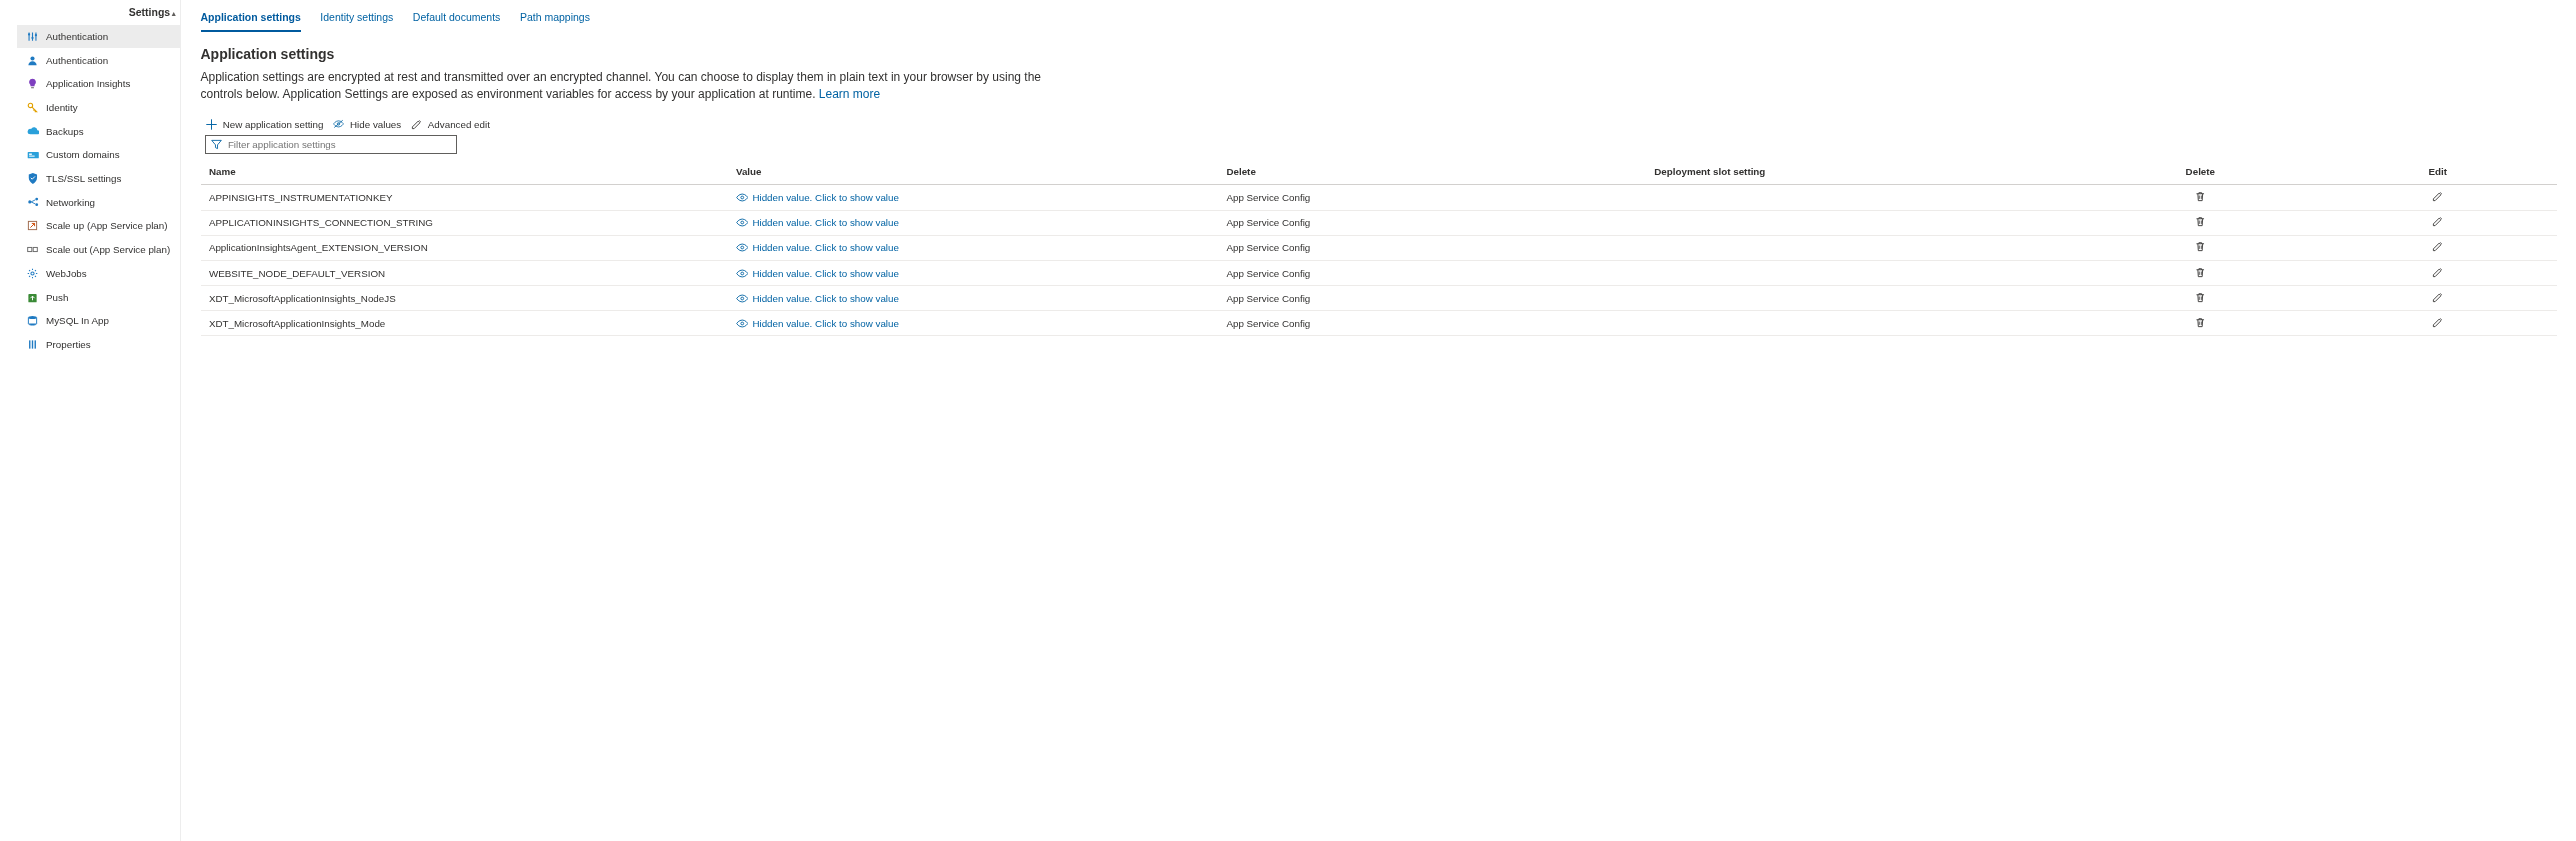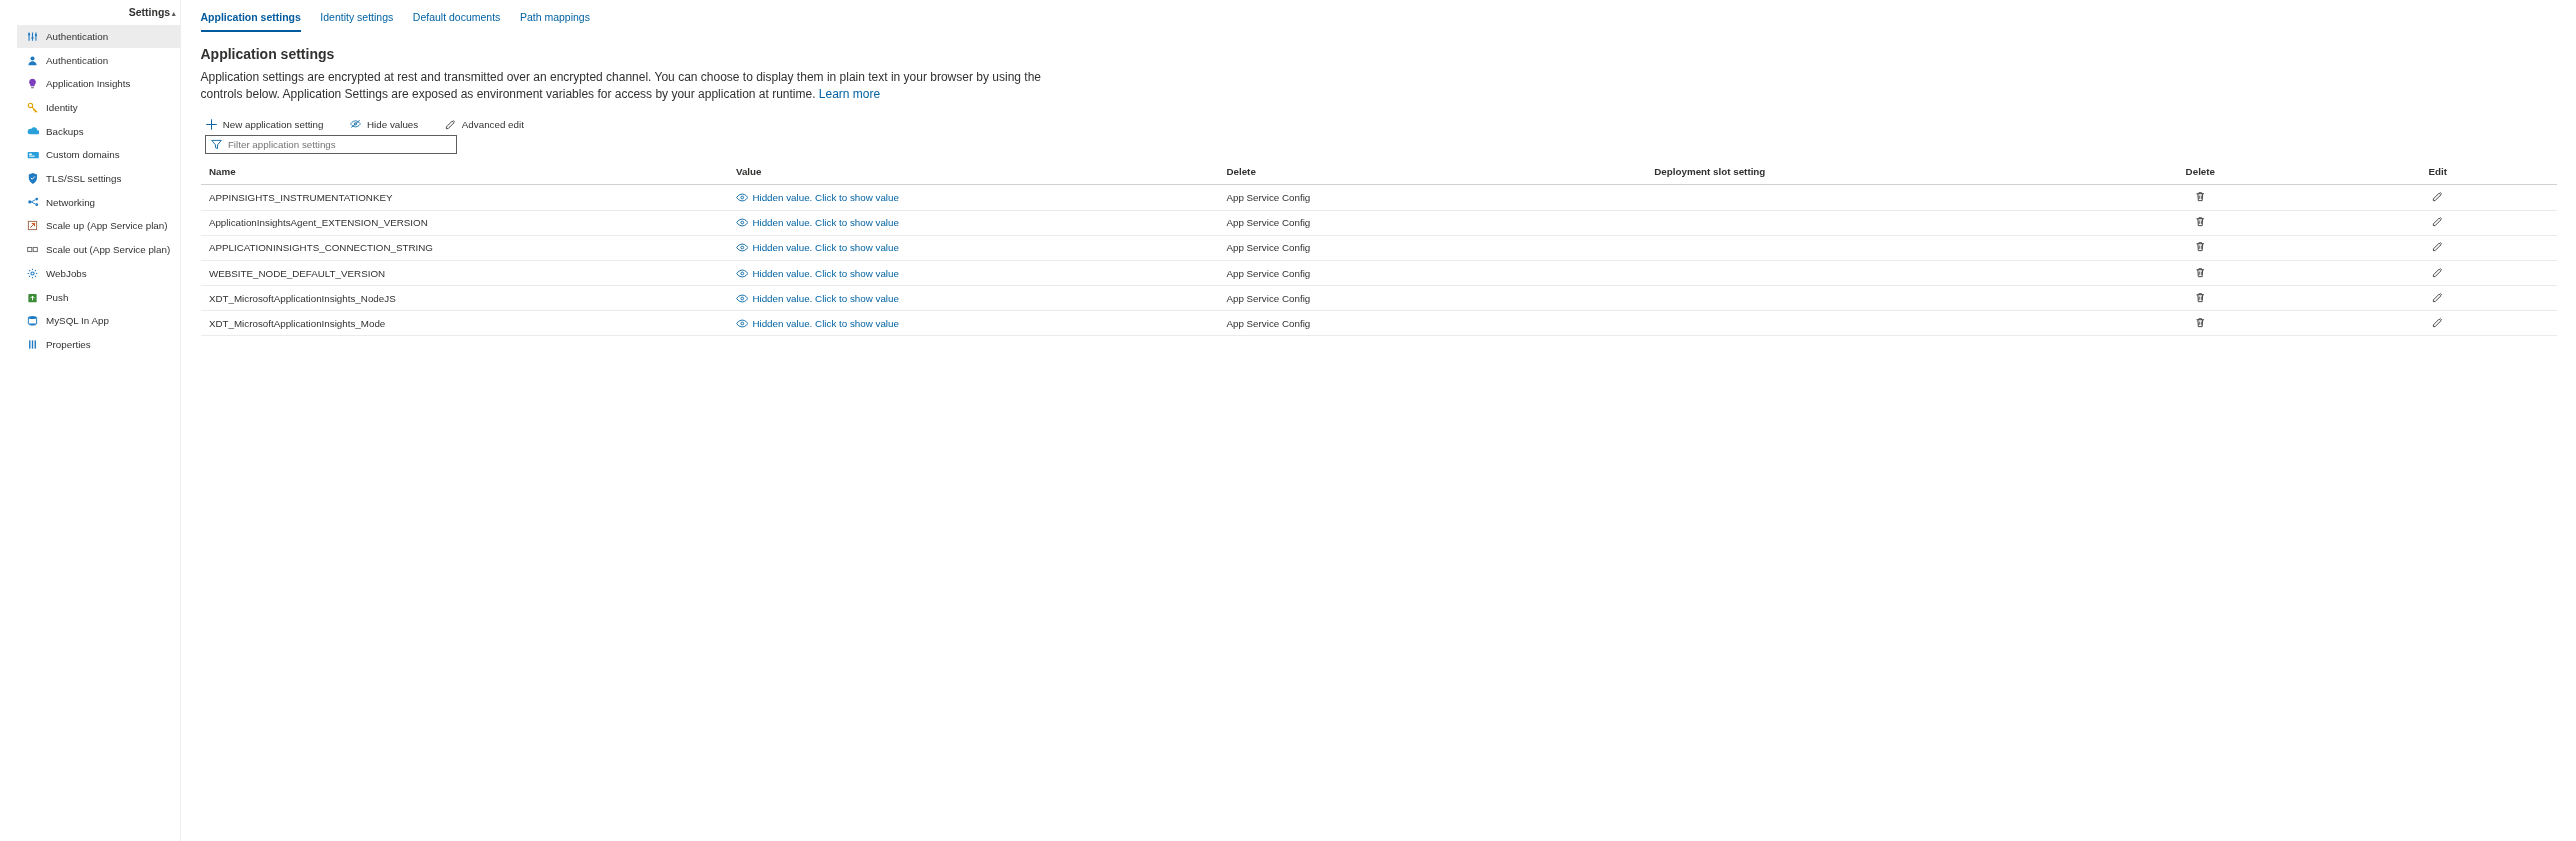--- a/index.html
+++ b/index.html
@@ -88,21 +88,21 @@
   }
   .section-desc {
     font-size: 12px;
     line-height: 1.45;
     color: #323130;
     max-width: 857px;
   }
   .section-desc a { color: #0062a3; text-decoration: none; cursor: pointer; }
   .toolbar {
     display: flex;
-    gap: 27px;
+    gap: 10px;
     align-items: center;
     margin: 15.3px 0 5.6px 0;
     padding-left: 5.6px;
   }
   .toolbar-btn {
     display: flex;
     align-items: center;
     gap: 5.6px;
     font-size: 9.8px;
     color: #323130;
@@ -395,21 +395,21 @@
                   <path d="M6 6.5v5M9 6.5v5" stroke="#323130" stroke-width="1.2"></path>
                 </svg>
               </span></td>
             <td class="center"><span class="icon-btn">
                 <svg width="11" height="11" viewBox="0 0 16 16">
                   <path d="M2 11.5V14h2.5L13 5.5 10.5 3 2 11.5zM12 2l2 2" fill="none" stroke="#323130" stroke-width="1.3" stroke-linejoin="round"></path>
                 </svg>
               </span></td>
           </tr>
           <tr>
-            <td>ApplicationInsightsAgent_EXTENSION_VERSION</td>
+            <td>APPLICATIONINSIGHTS_CONNECTION_STRING</td>
             <td>
               <div class="value-cell">
                 <span class="icon-btn">
                   <svg width="12.5" height="9" viewBox="0 0 18 13">
                     <path d="M1 6.5s3-5 8-5 8 5 8 5-3 5-8 5-8-5-8-5z" fill="none" stroke="#0062a3" stroke-width="1.3"></path>
                     <circle cx="9" cy="6.5" r="2" fill="none" stroke="#0062a3" stroke-width="1.3"></circle>
                   </svg>
                 </span>
                 <span class="value-link">Hidden value. Click to show value</span>
               </div>
@@ -422,21 +422,21 @@
                   <path d="M6 6.5v5M9 6.5v5" stroke="#323130" stroke-width="1.2"></path>
                 </svg>
               </span></td>
             <td class="center"><span class="icon-btn">
                 <svg width="11" height="11" viewBox="0 0 16 16">
                   <path d="M2 11.5V14h2.5L13 5.5 10.5 3 2 11.5zM12 2l2 2" fill="none" stroke="#323130" stroke-width="1.3" stroke-linejoin="round"></path>
                 </svg>
               </span></td>
           </tr>
           <tr>
-            <td>APPLICATIONINSIGHTS_CONNECTION_STRING</td>
+            <td>ApplicationInsightsAgent_EXTENSION_VERSION</td>
             <td>
               <div class="value-cell">
                 <span class="icon-btn">
                   <svg width="12.5" height="9" viewBox="0 0 18 13">
                     <path d="M1 6.5s3-5 8-5 8 5 8 5-3 5-8 5-8-5-8-5z" fill="none" stroke="#0062a3" stroke-width="1.3"></path>
                     <circle cx="9" cy="6.5" r="2" fill="none" stroke="#0062a3" stroke-width="1.3"></circle>
                   </svg>
                 </span>
                 <span class="value-link">Hidden value. Click to show value</span>
               </div>

